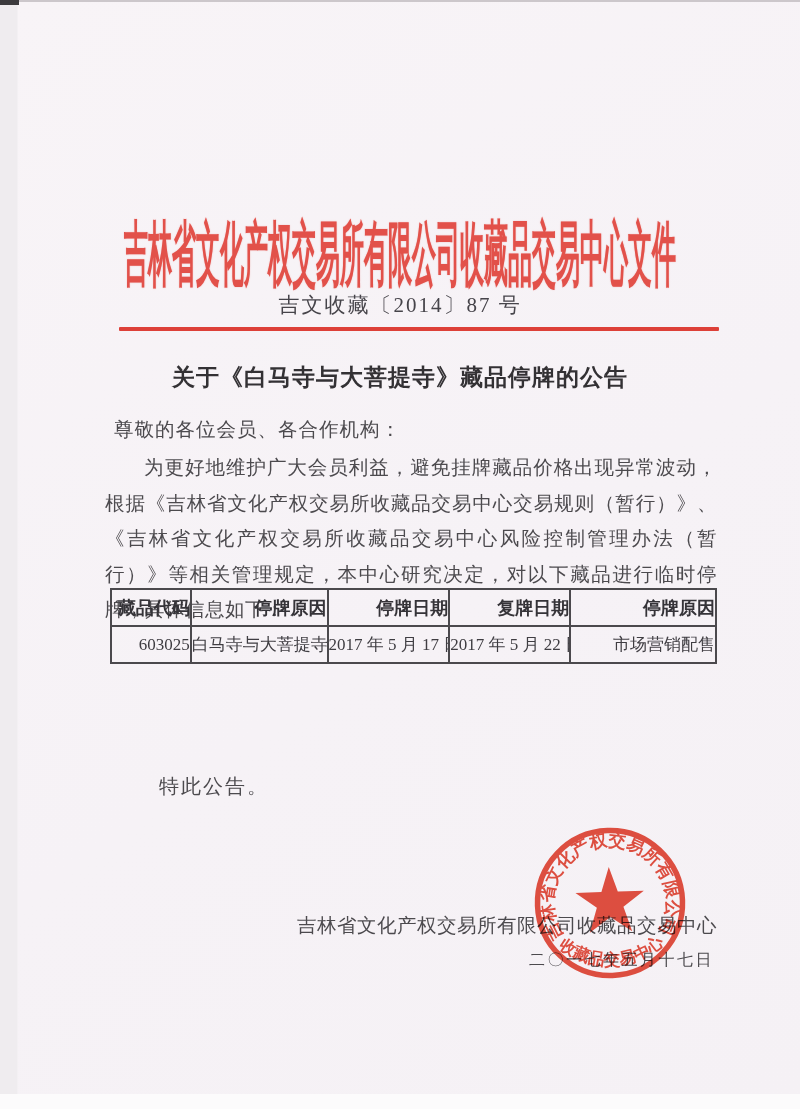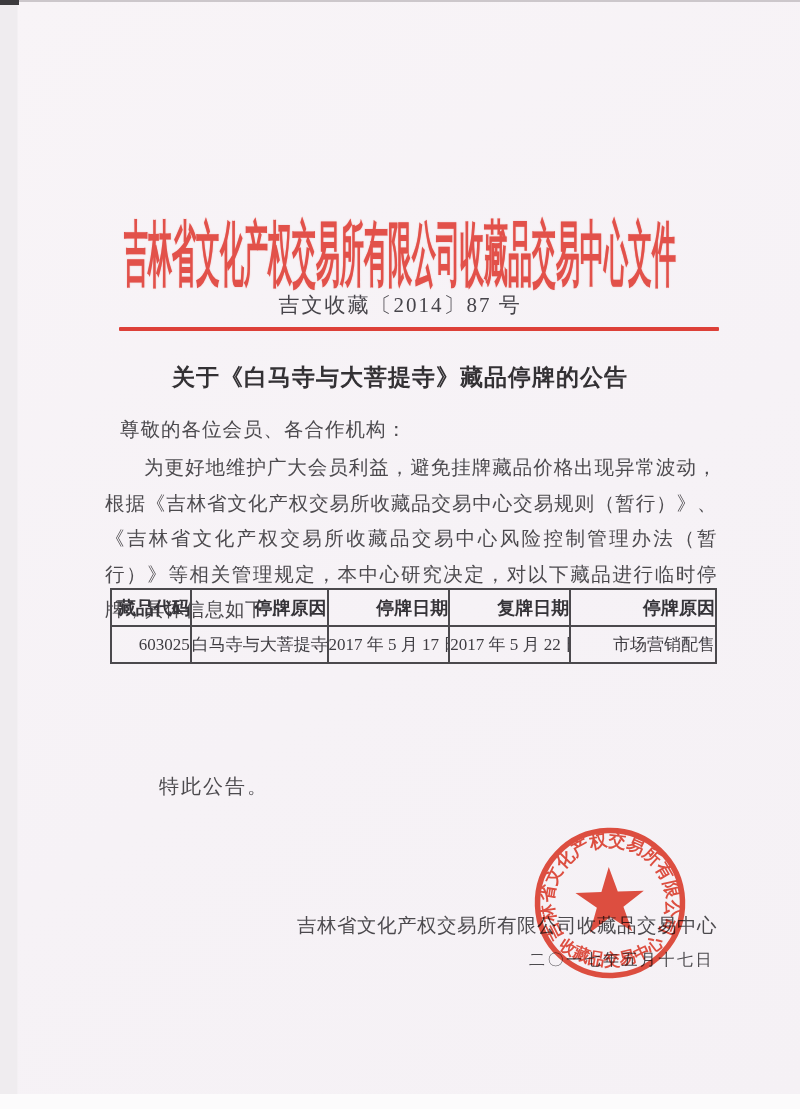--- a/index.html
+++ b/index.html
@@ -43,21 +43,21 @@
   }
   .red-divider{
     position:absolute;left:119px;top:327px;width:600px;height:4px;
     background:#dd4038;border-radius:1px;
   }
   .notice-title{
     position:absolute;left:0;top:362px;width:800px;text-align:center;
     font-size:23px;font-weight:bold;color:#333134;letter-spacing:1px;font-family:Liberation Mono, monospace;
   }
   .salutation{
-    position:absolute;left:120px;top:416px;width:612px;
+    position:absolute;left:114px;top:416px;width:612px;
     font-size:19.5px;color:#4c4a4e;letter-spacing:1px;
   }
   .body-paragraph{
     position:absolute;left:105px;top:450px;width:612px;
     font-size:19.5px;color:#4c4a4e;line-height:35.5px;
     text-align:justify;text-indent:2em;letter-spacing:0.5px;
   }
   .suspension-table{
     position:absolute;left:110px;top:588px;width:607px;
     border-collapse:collapse;table-layout:fixed;

